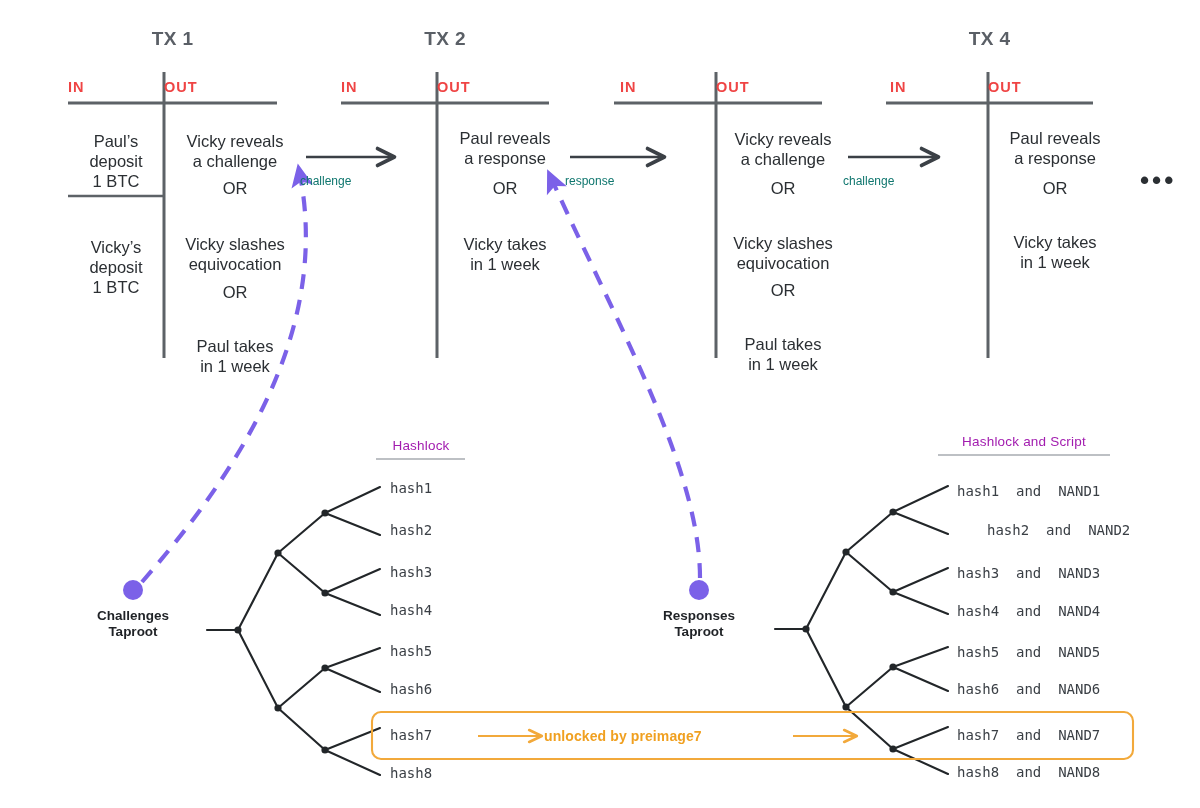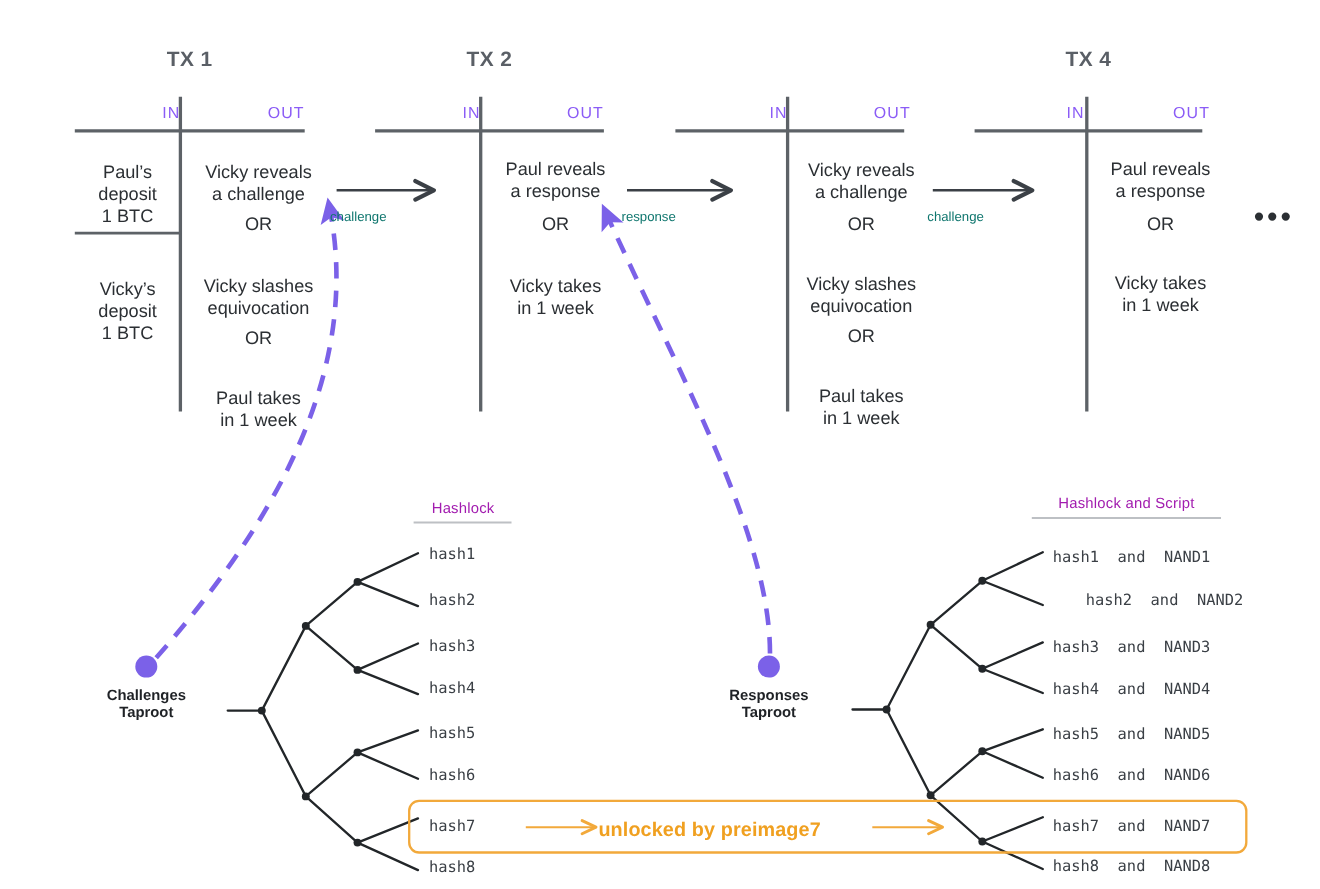--- a/index.html
+++ b/index.html
@@ -3,52 +3,52 @@
 <meta charset="utf-8">
 <style>
   html,body{margin:0;padding:0;}
   body{
     width:1200px;height:808px;
     background:#ffffff;
     font-family:"Liberation Sans", sans-serif;
     overflow:hidden;
     position:relative;
   }
-  #stage{position:absolute;left:0;top:16px;width:1200px;height:600px;}
+  #stage{position:absolute;left:0;top:0;width:1200px;height:600px;}
   svg.layer{position:absolute;left:0;top:0;width:1200px;height:808px;overflow:visible;}
   .txt{position:absolute;}
 
   
   .tx-title{
     font-size:19px;font-weight:bold;color:#5a5f66;letter-spacing:.4px;
     text-align:center;
   }
   .col-head{
-    font-size:14.5px;font-weight:normal;color:#8b5cf6;letter-spacing:1px;
-    text-align:right;
+    font-size:14.5px;font-weight:bold;color:#ef4444;letter-spacing:1px;
+    text-align:left;
   }
   .cell{
     font-size:16.5px;color:#2b2f33;line-height:20px;text-align:center;margin-top:12px;
   }
   .or{font-size:16.5px;color:#2b2f33;text-align:center;}
   .arrow-label{
     font-size:12px;color:#0f766e;text-align:left;
   }
   .taproot-label{
     font-size:13.5px;font-weight:bold;color:#1f2226;text-align:center;line-height:16px;
   }
   .tree-head{
     font-size:13.5px;color:#a21caf;text-align:center;letter-spacing:.2px;
   }
   .leaf{
     font-family:"DejaVu Sans Mono", monospace;
     font-size:14px;color:#3a3f45;white-space:pre;
   }
   .unlock-text{
-    font-size:18px;font-weight:bold;color:#f0a020;letter-spacing:.1px;
+    font-size:14px;font-weight:bold;color:#f0a020;letter-spacing:.1px;
   }
   .ellipsis{
     font-size:26px;font-weight:bold;color:#2b2f33;letter-spacing:3px;line-height:10px;
   }
 </style>
 </head>
 <body>
 
 <div id="stage">
 

